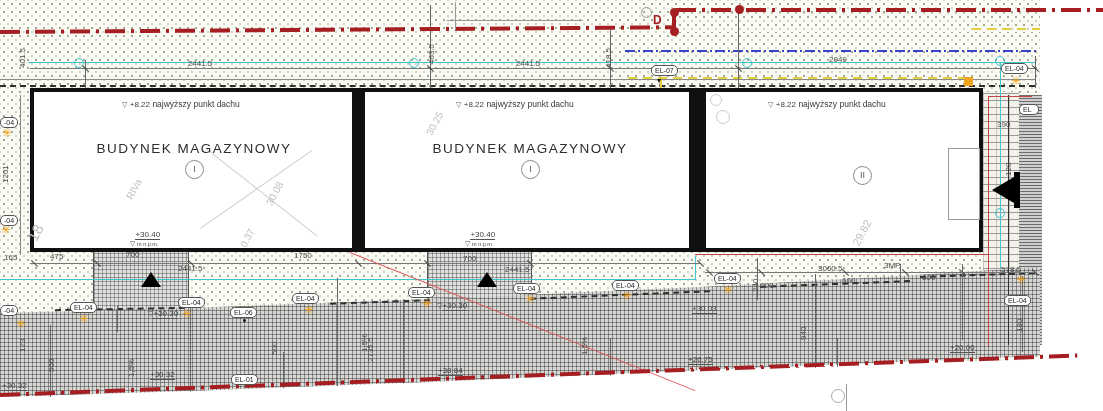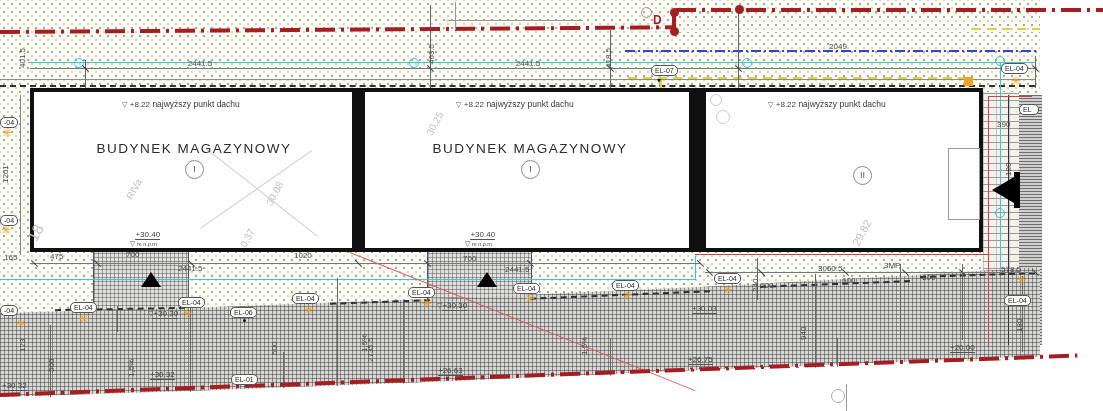--- a/index.html
+++ b/index.html
@@ -170,30 +170,30 @@
 
   <div class="a contour rt" style="left:424px;top:132px;transform:rotate(-62deg);">30.25</div>
   <div class="a contour rt" style="left:124px;top:196px;transform:rotate(-62deg);">RIVa</div>
   <div class="a contour rt" style="left:264px;top:202px;transform:rotate(-62deg);">30.08</div>
   <div class="a contour rt" style="left:238px;top:244px;transform:rotate(-62deg);">0.37</div>
   <div class="a contour rt" style="left:850px;top:242px;transform:rotate(-62deg);font-size:11px;">29.82</div>
   <div class="a contour rt" style="left:24px;top:236px;transform:rotate(-62deg);font-size:15px;">18</div>
 
   <div class="a dim" style="left:170px;top:59px;width:60px;text-align:center;">2441.5</div>
   <div class="a dim" style="left:498px;top:59px;width:60px;text-align:center;">2441.5</div>
-  <div class="a dim" style="left:808px;top:42px;width:60px;text-align:center;">2049</div>
+  <div class="a dim" style="left:808px;top:55px;width:60px;text-align:center;">2049</div>
   <div class="a dim rt" style="left:18px;top:68px;">401.5</div>
   <div class="a dim rt" style="left:427px;top:64px;">463.5</div>
   <div class="a dim rt" style="left:604px;top:68px;">418.5</div>
 
   <div class="a dim" style="left:4px;top:253px;">165</div>
   <div class="a dim" style="left:50px;top:252px;">475</div>
   <div class="a dim" style="left:126px;top:250px;">700</div>
   <div class="a dim" style="left:178px;top:264px;">2441.5</div>
-  <div class="a dim" style="left:294px;top:251px;">1020</div>
+  <div class="a dim" style="left:294px;top:251px;">1750</div>
   <div class="a dim" style="left:463px;top:254px;">700</div>
   <div class="a dim" style="left:505px;top:265px;">2441.5</div>
   <div class="a dim" style="left:760px;top:281px;">600</div>
   <div class="a dim" style="left:818px;top:264px;">3060.5</div>
   <div class="a dim" style="left:842px;top:276px;">600</div>
   <div class="a dim" style="left:884px;top:261px;">3MP</div>
   <div class="a dim" style="left:922px;top:273px;">600</div>
   <div class="a dim" style="left:1001px;top:265px;">578.5</div>
   <div class="a dim" style="left:997px;top:120px;">390</div>
 
@@ -209,21 +209,21 @@
 
   <div class="a dim rt" style="left:127px;top:377px;">1,5%</div>
   <div class="a dim rt" style="left:360px;top:352px;">1,5%</div>
   <div class="a dim rt" style="left:580px;top:355px;">1,5%</div>
 
   <div class="a lvl" style="left:148px;top:309px;"><span class="tri">▽</span><span class="v">+30.30</span></div>
   <div class="a lvl" style="left:437px;top:301px;"><span class="tri">▽</span><span class="v">+30.30</span></div>
   <div class="a lvl" style="left:692px;top:304px;"><span class="v">+30.03</span></div>
   <div class="a lvl" style="left:2px;top:381px;"><span class="v">+30.32</span></div>
   <div class="a lvl" style="left:150px;top:370px;"><span class="v">+30.32</span></div>
-  <div class="a lvl" style="left:438px;top:366px;"><span class="v">+26.63</span></div>
+  <div class="a lvl" style="left:438px;top:366px;"><span class="v">+38.84</span></div>
   <div class="a lvl" style="left:688px;top:355px;"><span class="v">+26.75</span></div>
   <div class="a lvl" style="left:950px;top:343px;"><span class="v">+20.00</span></div>
 
   <div class="a" style="left:653px;top:13px;color:#a51f22;font-weight:bold;font-size:12px;">D</div>
 
   <div class="a pill" style="left:0;top:117px;">-04</div>
   <div class="a pill" style="left:0;top:215px;">-04</div>
   <div class="a pill" style="left:651px;top:65px;">EL-07</div>
   <div class="a" style="left:657px;top:76px;font-size:8px;color:#111;">▾</div>
   <div class="a pill" style="left:1001px;top:63px;">EL-04</div>

